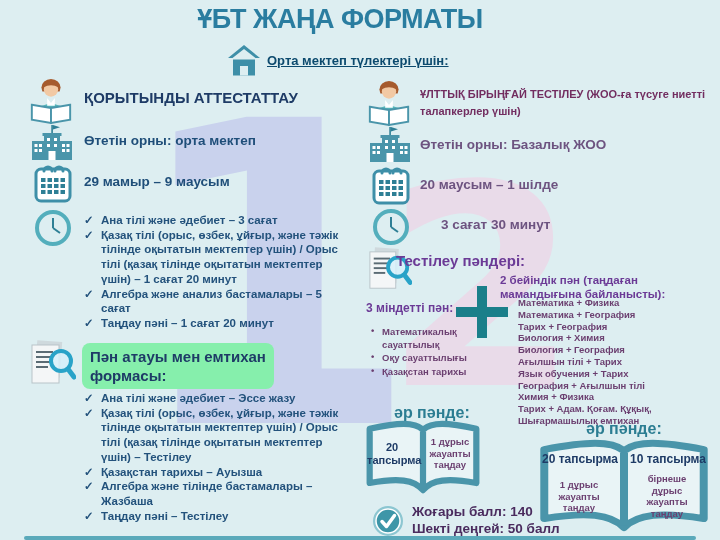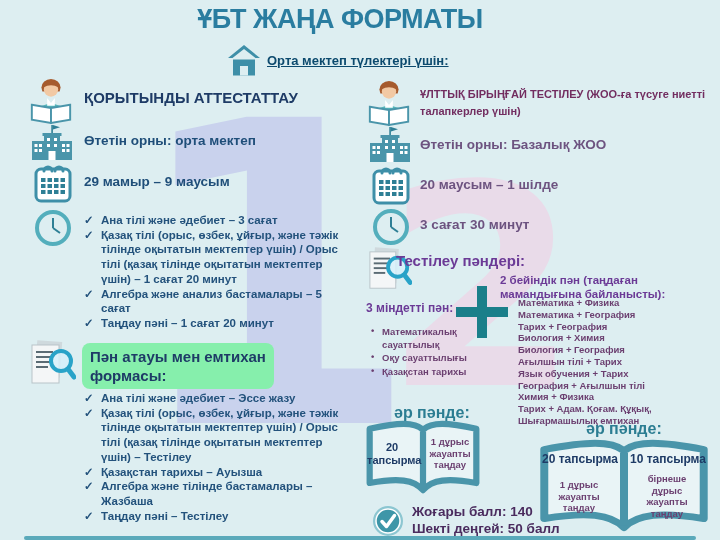--- a/index.html
+++ b/index.html
@@ -197,21 +197,21 @@
         <rect x="26.5" y="27" width="4.5" height="4"></rect>
     </g>
   </svg>
   <div class="abs row-purple" style="left:420px;top:177px">20 маусым – 1 шілде</div>
 
   <svg class="abs" style="left:372px;top:208px" width="38" height="38" viewBox="0 0 38 38">
     <circle cx="19" cy="19" r="16" fill="none" stroke="#53aebc" stroke-width="4"></circle>
     <line x1="19" y1="19" x2="19" y2="9" stroke="#2e7f95" stroke-width="2"></line>
     <line x1="19" y1="19" x2="26" y2="24" stroke="#2e7f95" stroke-width="2"></line>
   </svg>
-  <div class="abs row-purple" style="left:420px;top:217px">3 сағат 30 минут</div>
+  <div class="abs row-purple" style="left:441px;top:217px">3 сағат 30 минут</div>
 
   <svg class="abs" style="left:368px;top:247px" width="44" height="48" viewBox="0 0 46 50">
     <rect x="6" y="1" width="25" height="36" fill="#cfd9dd" transform="rotate(4 18 19)"></rect>
     <rect x="2" y="5" width="27" height="38" fill="#f4f6f7" stroke="#b9c4c9"></rect>
     <g fill="#5b6b74">
       <rect x="6" y="11" width="17" height="2"></rect>
         <rect x="6" y="16" width="17" height="2"></rect>
       <rect x="6" y="21" width="17" height="2"></rect>
         <rect x="6" y="26" width="12" height="2"></rect>
     </g>

